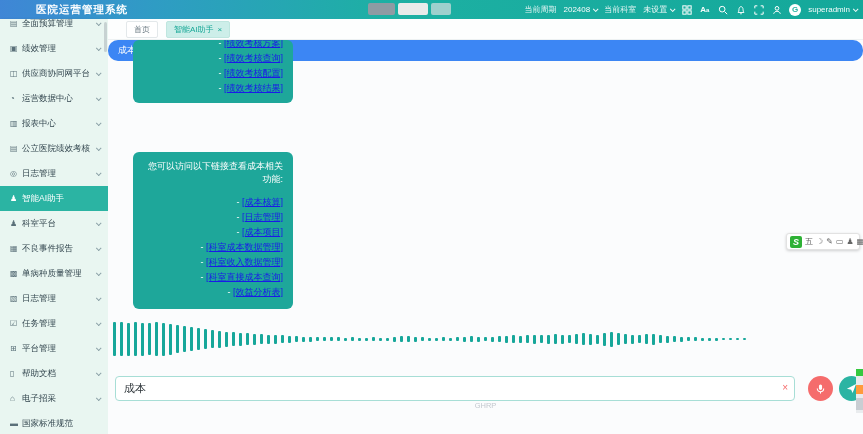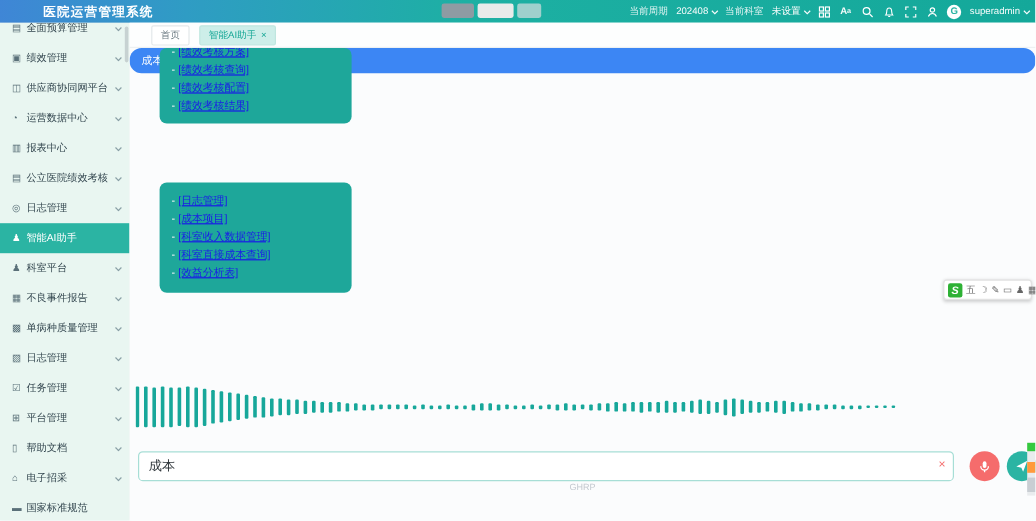--- a/index.html
+++ b/index.html
@@ -46,21 +46,21 @@
   .main{position:absolute;left:108px;top:19px;right:0;bottom:0;background:#fbfcfd;}
   .tabbar{position:absolute;left:0;top:0;right:0;height:21px;background:#fdfefe;
     border-bottom:1px solid #edf1f2;display:flex;align-items:center;gap:8px;padding-left:18px;}
   .tab{font-size:8px;color:#6b7a82;background:#fff;border:1px solid #e3e8ea;border-radius:2px;
     padding:2px 7px;cursor:pointer;}
   .tab.active{background:#cdeee9;border-color:#bfe6df;color:#16a796;display:flex;align-items:center;gap:4px;}
   .tab .x{font-size:8px;color:#16a796;cursor:pointer;}
 
   
   .chat{position:absolute;left:0;top:21px;right:0;bottom:22px;overflow:hidden;}
-  .bubble{position:absolute;background:var(--bubble);border-radius:6px;color:#fff;}
+  .bubble{position:absolute;background:var(--bubble);border-radius:6px;color:#fff;text-align:right;}
   .bubble .row{line-height:15px;font-size:9px;white-space:nowrap;}
   .bubble a{color:var(--link);text-decoration:underline;cursor:pointer;}
   .b1{left:25px;top:0;width:160px;padding:2px 10px 7px 10px;overflow:hidden;}
   .b1 .row.cut{margin-top:-6px;}
   .b-user{right:28px;top:80px;background:var(--user-bubble);border-radius:10px;
     padding:4px 10px;font-size:9px;color:#fff;}
   .b2{left:25px;top:112px;width:160px;padding:8px 10px 9px 10px;}
   .b2 .intro{font-size:9px;color:#fff;margin-bottom:9px;line-height:13px;}
 
   .waveform{position:absolute;left:5px;top:280px;width:648px;height:38px;
@@ -255,22 +255,25 @@
       <div class="bubble b1">
         <div class="row cut">- <a>[绩效考核方案]</a></div>
         <div class="row">- <a>[绩效考核查询]</a></div>
         <div class="row">- <a>[绩效考核配置]</a></div>
         <div class="row">- <a>[绩效考核结果]</a></div>
       </div>
 
       <div class="b-user">成本。</div>
 
       <div class="bubble b2">
+        <div class="intro">您可以访问以下链接查看成本相关功能:</div>
+        <div class="row">- <a>[成本核算]</a></div>
         <div class="row">- <a>[日志管理]</a></div>
         <div class="row">- <a>[成本项目]</a></div>
+        <div class="row">- <a>[科室成本数据管理]</a></div>
         <div class="row">- <a>[科室收入数据管理]</a></div>
         <div class="row">- <a>[科室直接成本查询]</a></div>
         <div class="row">- <a>[效益分析表]</a></div>
       </div>
 
       <div class="waveform">
           <div class="wbar" style="height: 34px;"></div>
           <div class="wbar" style="height: 34px;"></div>
           <div class="wbar" style="height: 33px;"></div>
           <div class="wbar" style="height: 34px;"></div>

